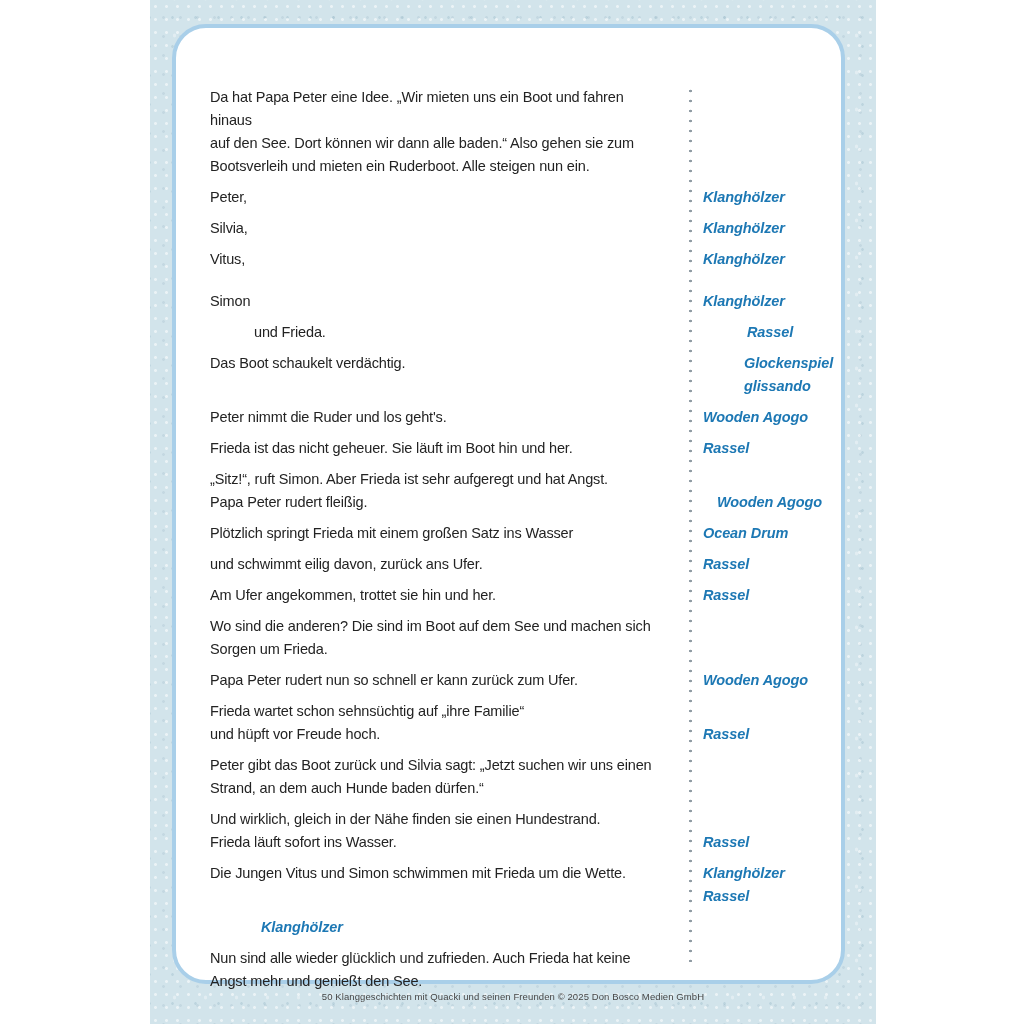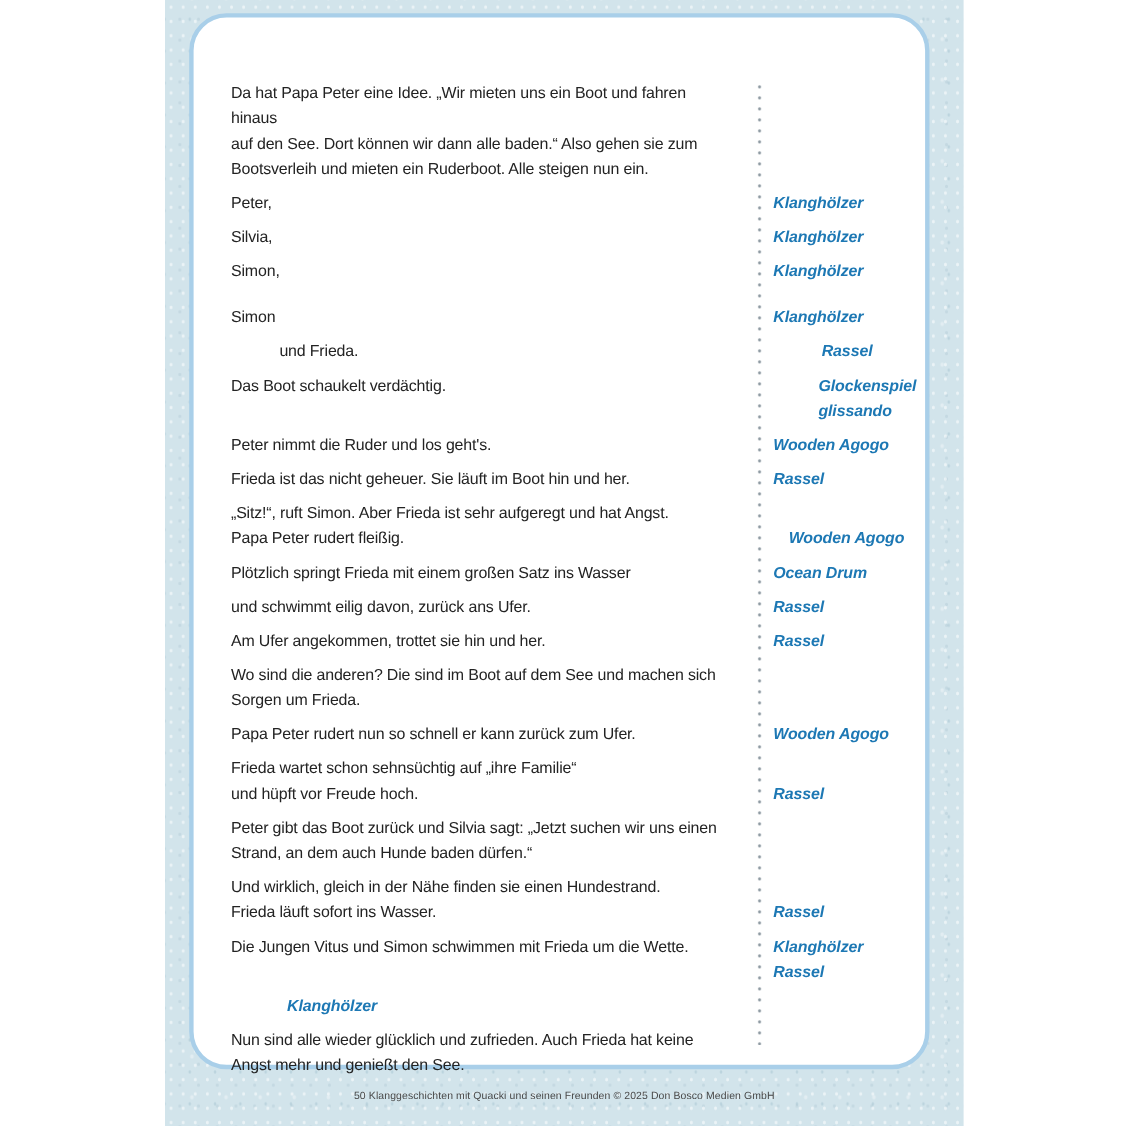--- a/index.html
+++ b/index.html
@@ -17,21 +17,21 @@
       radial-gradient(rgba(140,172,188,0.20) 1px, transparent 1.7px),
       radial-gradient(rgba(110,155,175,0.22) 0.9px, transparent 1.5px),
       radial-gradient(rgba(255,255,255,0.35) 1.2px, transparent 2px);
     background-size: 11px 13px, 17px 19px, 23px 29px, 31px 37px;
     background-position: 0 0, 5px 8px, 11px 3px, 9px 17px;
   }
 
   
   .card {
     position: absolute;
-    left: 22px; top: 12px;
+    left: 22px; top: 24px;
     width: 673px; height: 960px;
     background: #ffffff;
     border: 4px solid #a9cfe9;
     border-radius: 34px;
   }
 
   .content {
     position: absolute;
     left: 0; top: 0;
     width: 100%; height: 100%;
@@ -108,21 +108,21 @@
             <div class="instrument-label">Klanghölzer</div>
           </div>
         </div>
         <div class="row" style="align-items: flex-start;">
           <div class="row-text">Silvia,</div>
           <div class="row-labels">
             <div class="instrument-label">Klanghölzer</div>
           </div>
         </div>
         <div class="row" style="align-items: flex-start;">
-          <div class="row-text">Simon,</div>
+          <div class="row-text">Vitus,</div>
           <div class="row-labels">
             <div class="instrument-label">Klanghölzer</div>
           </div>
         </div>
         <div class="row" style="align-items: flex-start; margin-top: 19px;">
           <div class="row-text">Simon</div>
           <div class="row-labels">
             <div class="instrument-label">Klanghölzer</div>
           </div>
         </div>

